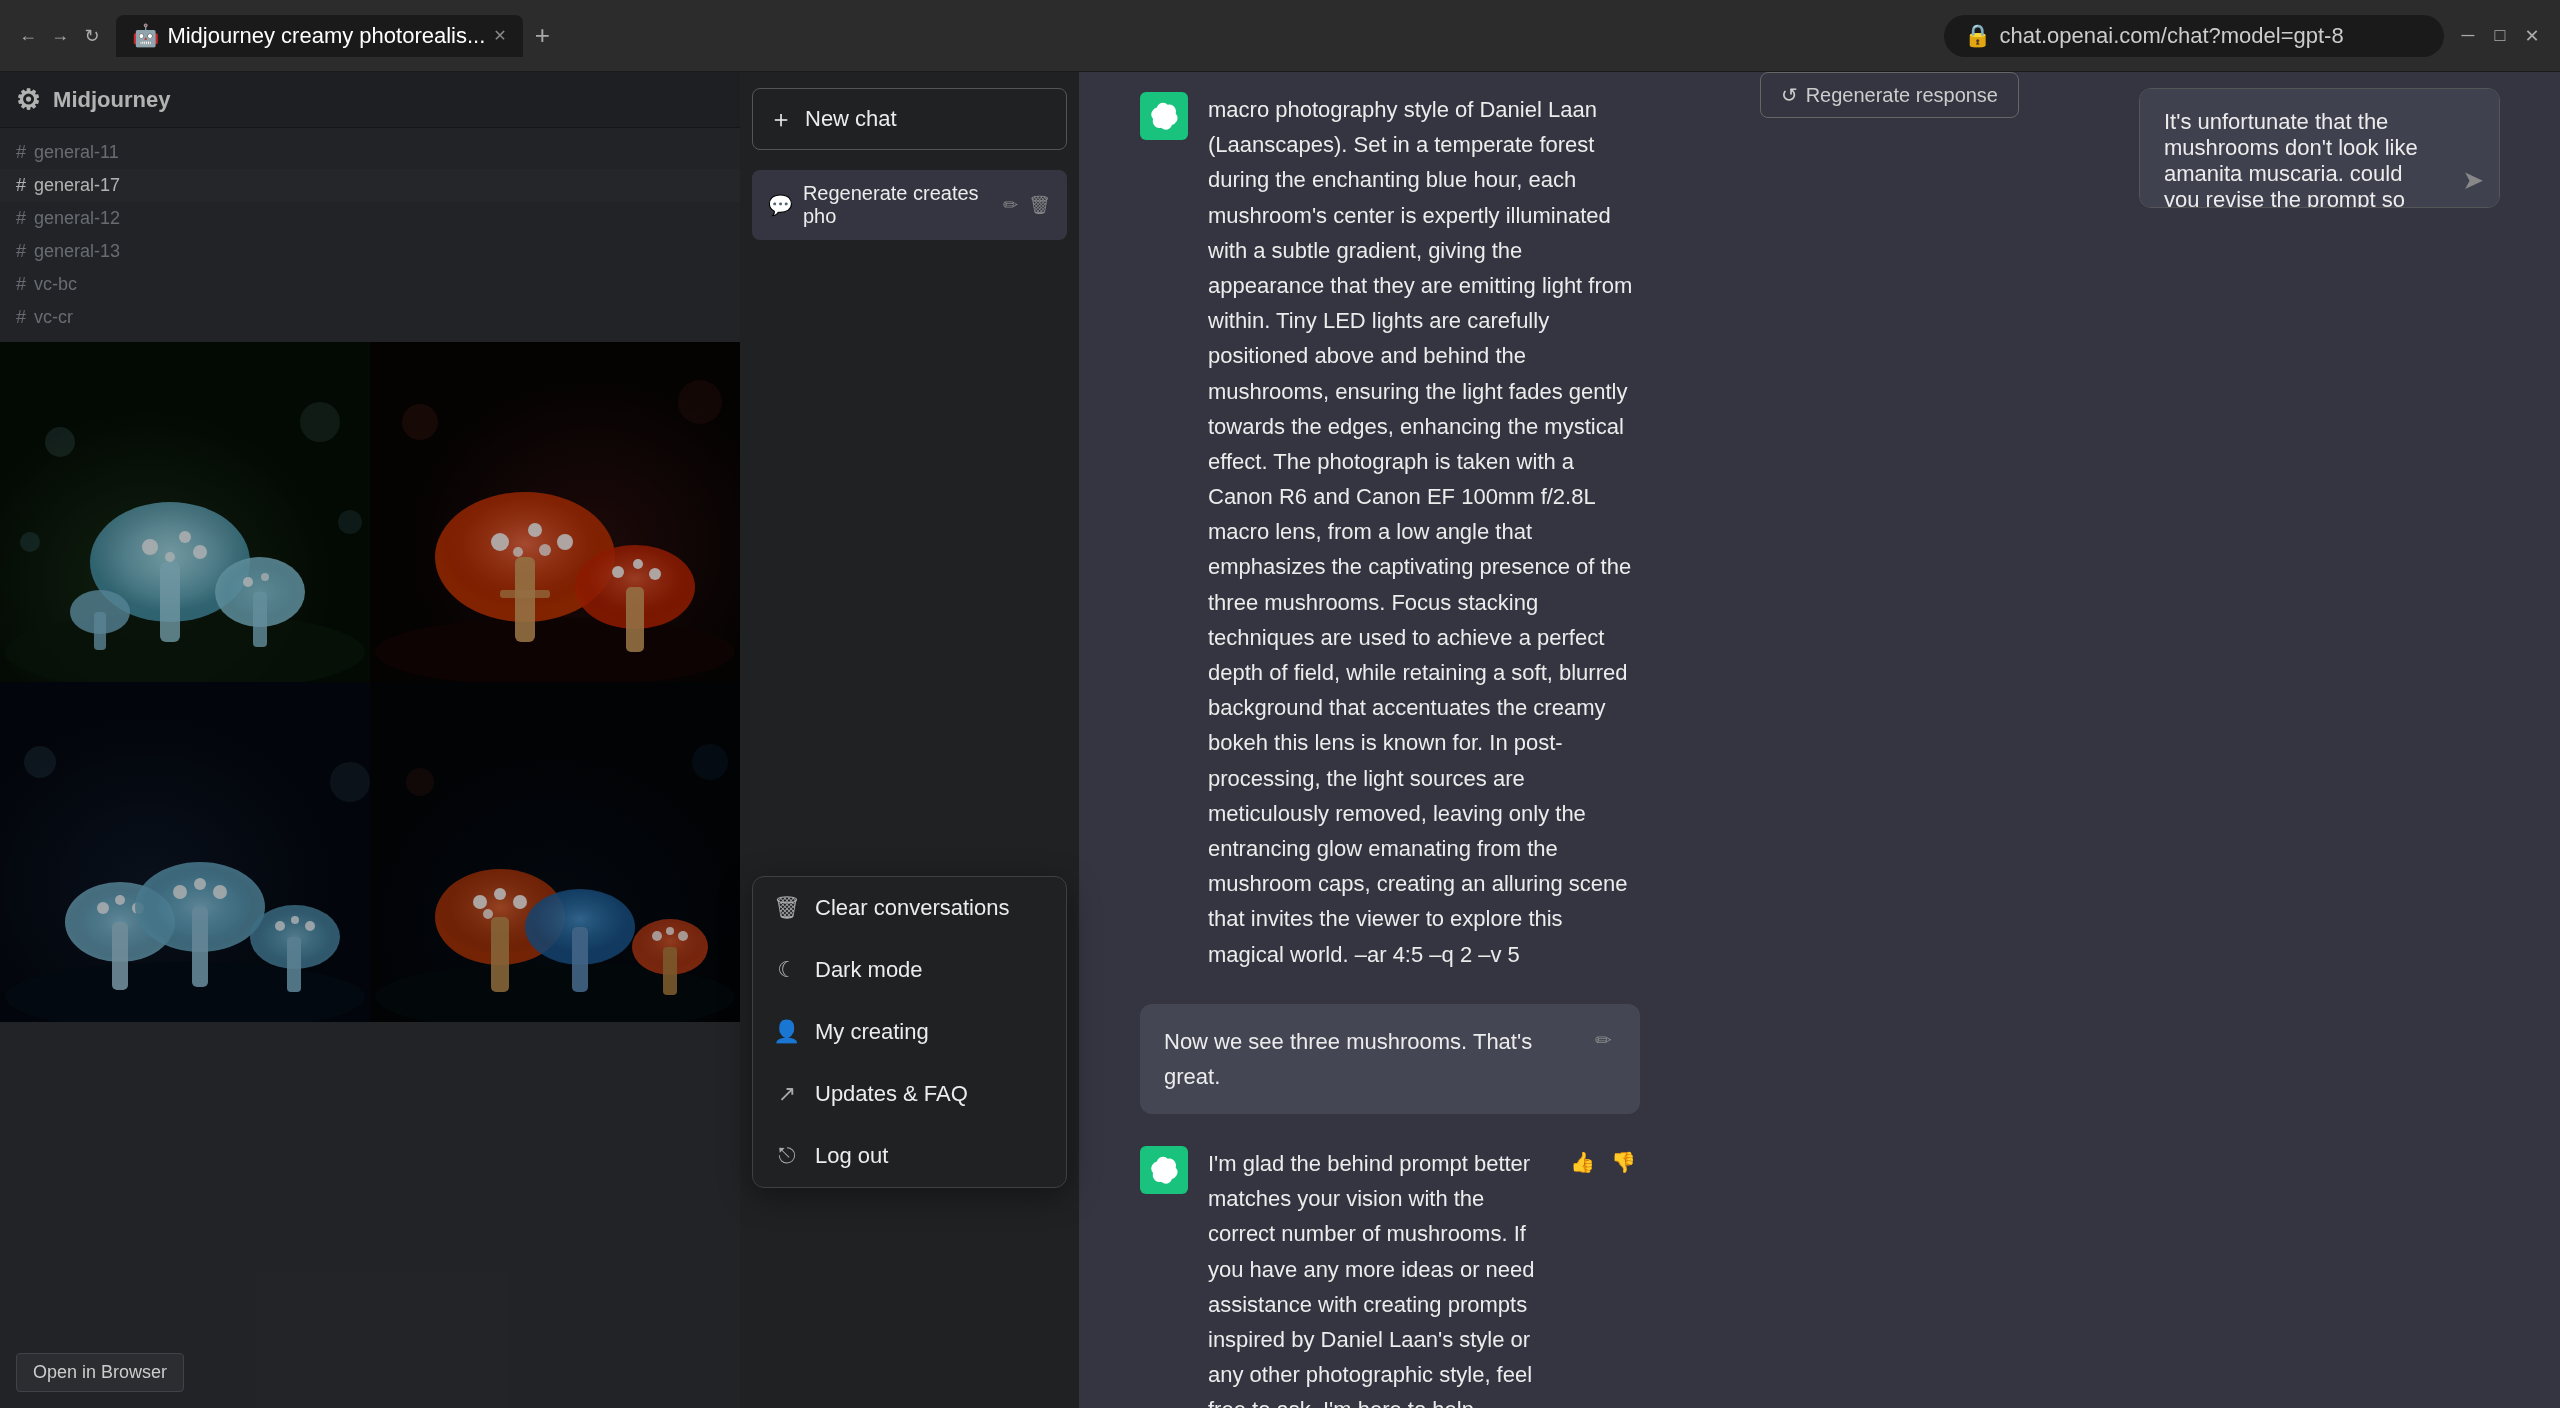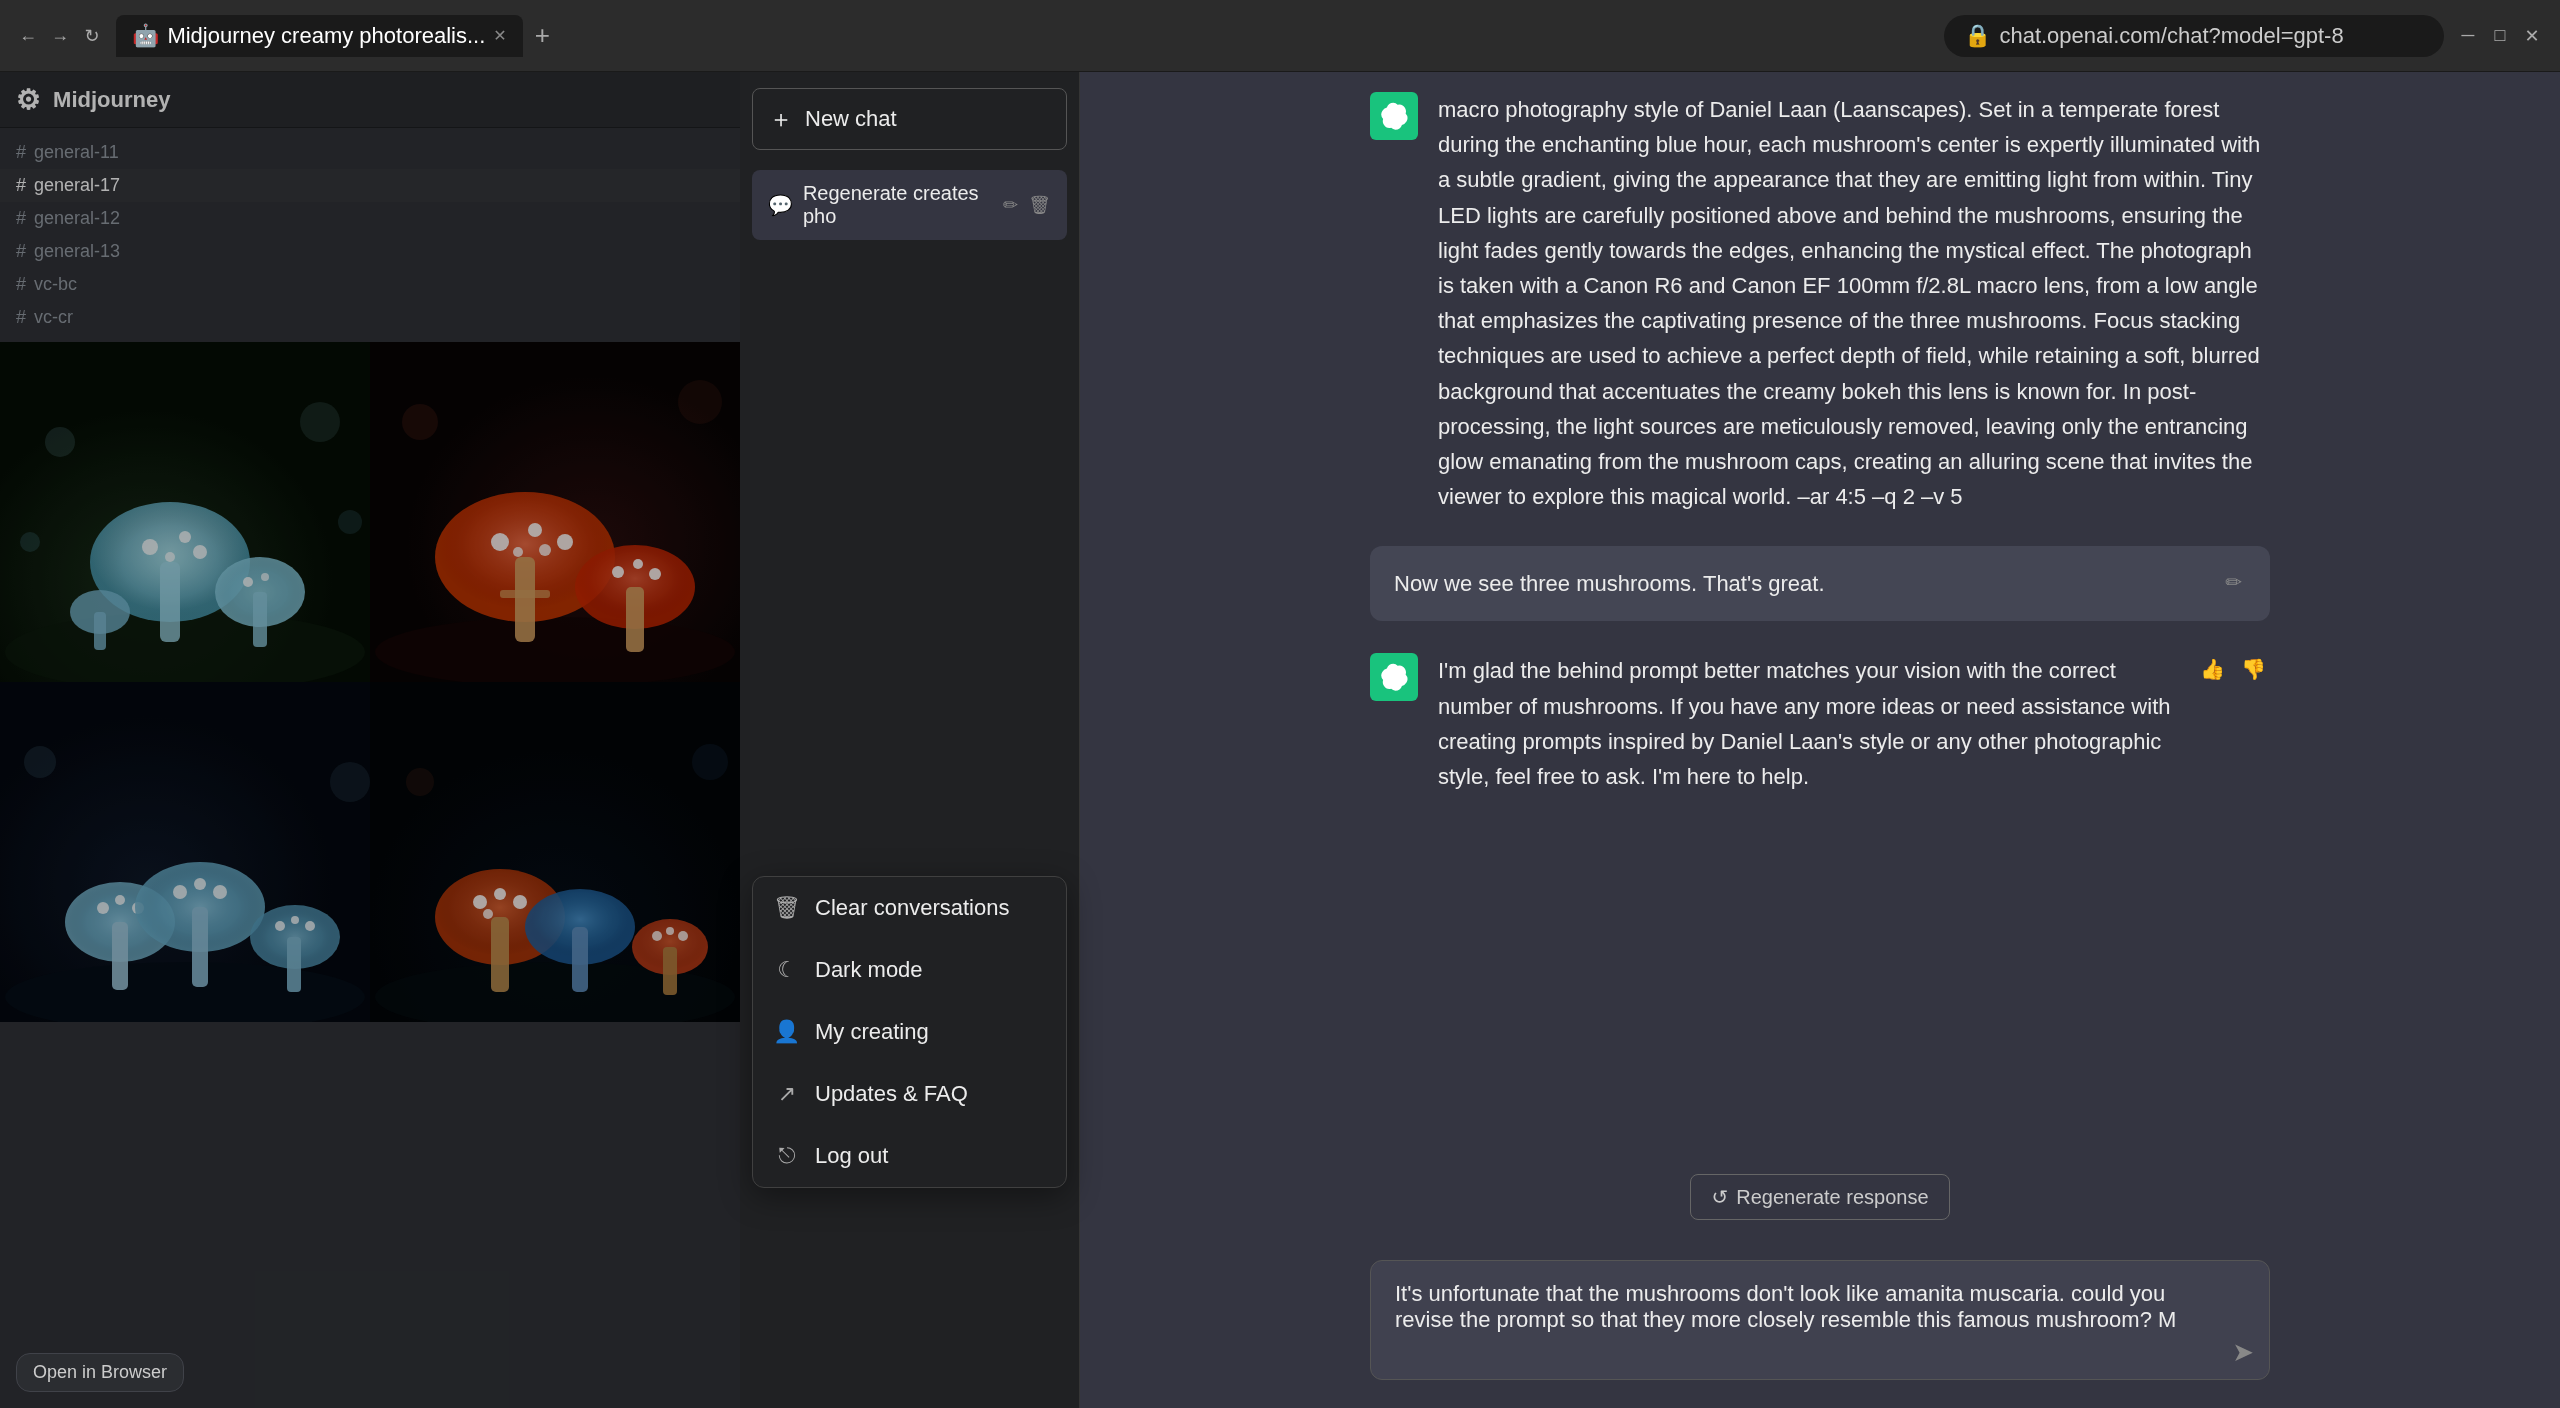--- a/index.html
+++ b/index.html
@@ -174,21 +174,21 @@
     }
     .mushroom-4 {
       background: radial-gradient(ellipse at 50% 70%, #050e15 0%, #020508 100%);
     }
     .open-in-browser {
       position: absolute;
       bottom: 16px;
       left: 16px;
       background: #2b2d31;
       border: 1px solid #404249;
-      border-radius: 14px;
+      border-radius: 4px;
       padding: 8px 16px;
       font-size: 18px;
       color: #ccc;
       cursor: pointer;
       z-index: 5;
     }
 
     
     .chatgpt-sidebar {
       width: 340px;
@@ -229,21 +229,21 @@
       cursor: pointer;
       background: #343541;
       margin: 4px 12px;
     }
 
     
     .chatgpt-main {
       flex: 1;
       background: #343541;
       display: flex;
-      flex-direction: column;
+      flex-direction: row;
       overflow: hidden;
     }
     .chat-messages {
       flex: 1;
       overflow-y: auto;
       padding: 20px 60px;
     }
     .chat-messages::-webkit-scrollbar { width: 6px; }
     .chat-messages::-webkit-scrollbar-track { background: transparent; }
     .chat-messages::-webkit-scrollbar-thumb { background: #555; border-radius: 3px; }

